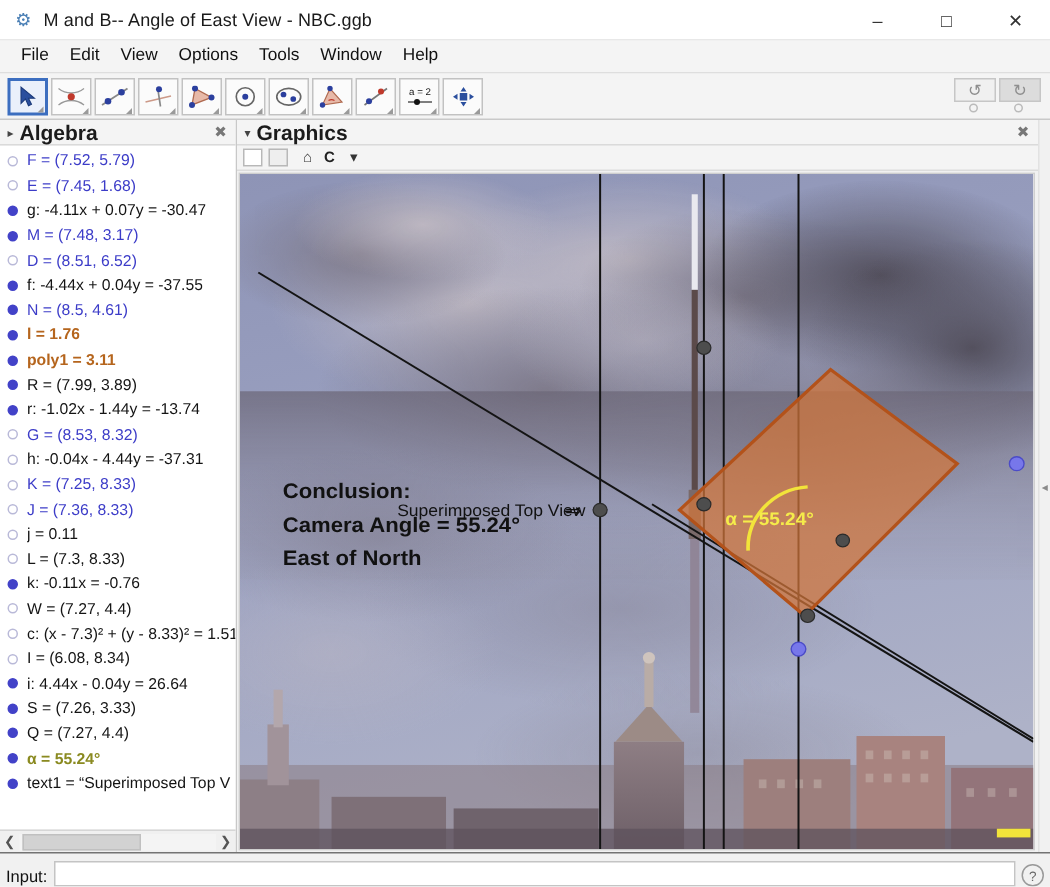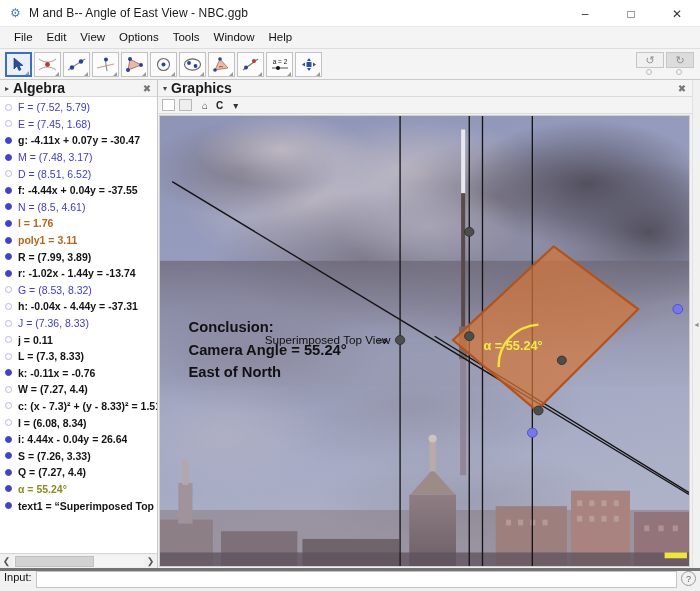--- a/index.html
+++ b/index.html
@@ -125,21 +125,21 @@
     padding-left: 5px; font-size: 10.5px; white-space: nowrap;
   }
   .bullet {
     width: 7px; height: 7px; border-radius: 50%;
     border: 1px solid #6b6bd8; margin-right: 6px; flex: 0 0 auto;
   }
   .bullet.filled { background: #4242c8; border-color: #4242c8; }
   .bullet.open { background: #fff; border-color: #b9b9d8; }
   .alg-txt { overflow: hidden; text-overflow: clip; text-align: right; }
   .c-blue { color: #3c3cc8; }
-  .c-dark { color: #141414; font-weight: 700; }
+  .c-dark { color: #141414; font-weight: 400; }
   .c-orange { color: #b5651d; font-weight: 700; }
   .c-olive { color: #8a8a20; font-weight: 700; }
   .alg-scroll {
     height: 15px; min-height: 15px; background: #f0f0f0;
     border-top: 1px solid #d6d6d6;
     display: flex; align-items: center; position: relative;
   }
   .as-arrow { font-size: 9px; color: #555; width: 13px; text-align: center; }
   .as-track { flex: 1; height: 11px; background: #f4f4f4; position: relative; }
   .as-thumb {
@@ -178,22 +178,22 @@
   .vsplit {
     width: 8px; min-width: 8px; background: #f1f1f1;
     display: flex; align-items: center; justify-content: center;
     border-left: 1px solid #e2e2e2;
   }
   .vsplit .arr { font-size: 8px; color: #8a8a8a; }
 
   
   .inputbar {
     height: 23px; min-height: 23px; background: #f1f1f1;
-    display: flex; align-items: flex-start; padding: 0 4px;
-    border-top: 3px solid #737373; gap: 4px;
+    display: flex; align-items: flex-end; padding: 0 4px;
+    border-top: 1px solid #737373; gap: 4px;
   }
   .in-label { font-size: 11px; color: #111; }
   .in-field {
     flex: 1; height: 17px; background: #fff; border: 1px solid #c4c4c4;
   }
   .in-help {
     width: 15px; height: 15px; border-radius: 50%;
     border: 1px solid #9a9a9a; color: #666; font-size: 9px;
     display: flex; align-items: center; justify-content: center;
   }
@@ -407,20 +407,24 @@
             <span class="bullet filled"></span>
             <span class="alg-txt c-dark">r: -1.02x - 1.44y = -13.74</span>
           </div>
           <div class="alg-row">
             <span class="bullet open"></span>
             <span class="alg-txt c-blue">G = (8.53, 8.32)</span>
           </div>
           <div class="alg-row">
             <span class="bullet open"></span>
             <span class="alg-txt c-dark">h: -0.04x - 4.44y = -37.31</span>
+          </div>
+          <div class="alg-row">
+            <span class="bullet open"></span>
+            <span class="alg-txt c-blue">K = (7.25, 8.33)</span>
           </div>
           <div class="alg-row">
             <span class="bullet open"></span>
             <span class="alg-txt c-blue">J = (7.36, 8.33)</span>
           </div>
           <div class="alg-row">
             <span class="bullet open"></span>
             <span class="alg-txt c-dark">j = 0.11</span>
           </div>
           <div class="alg-row">

